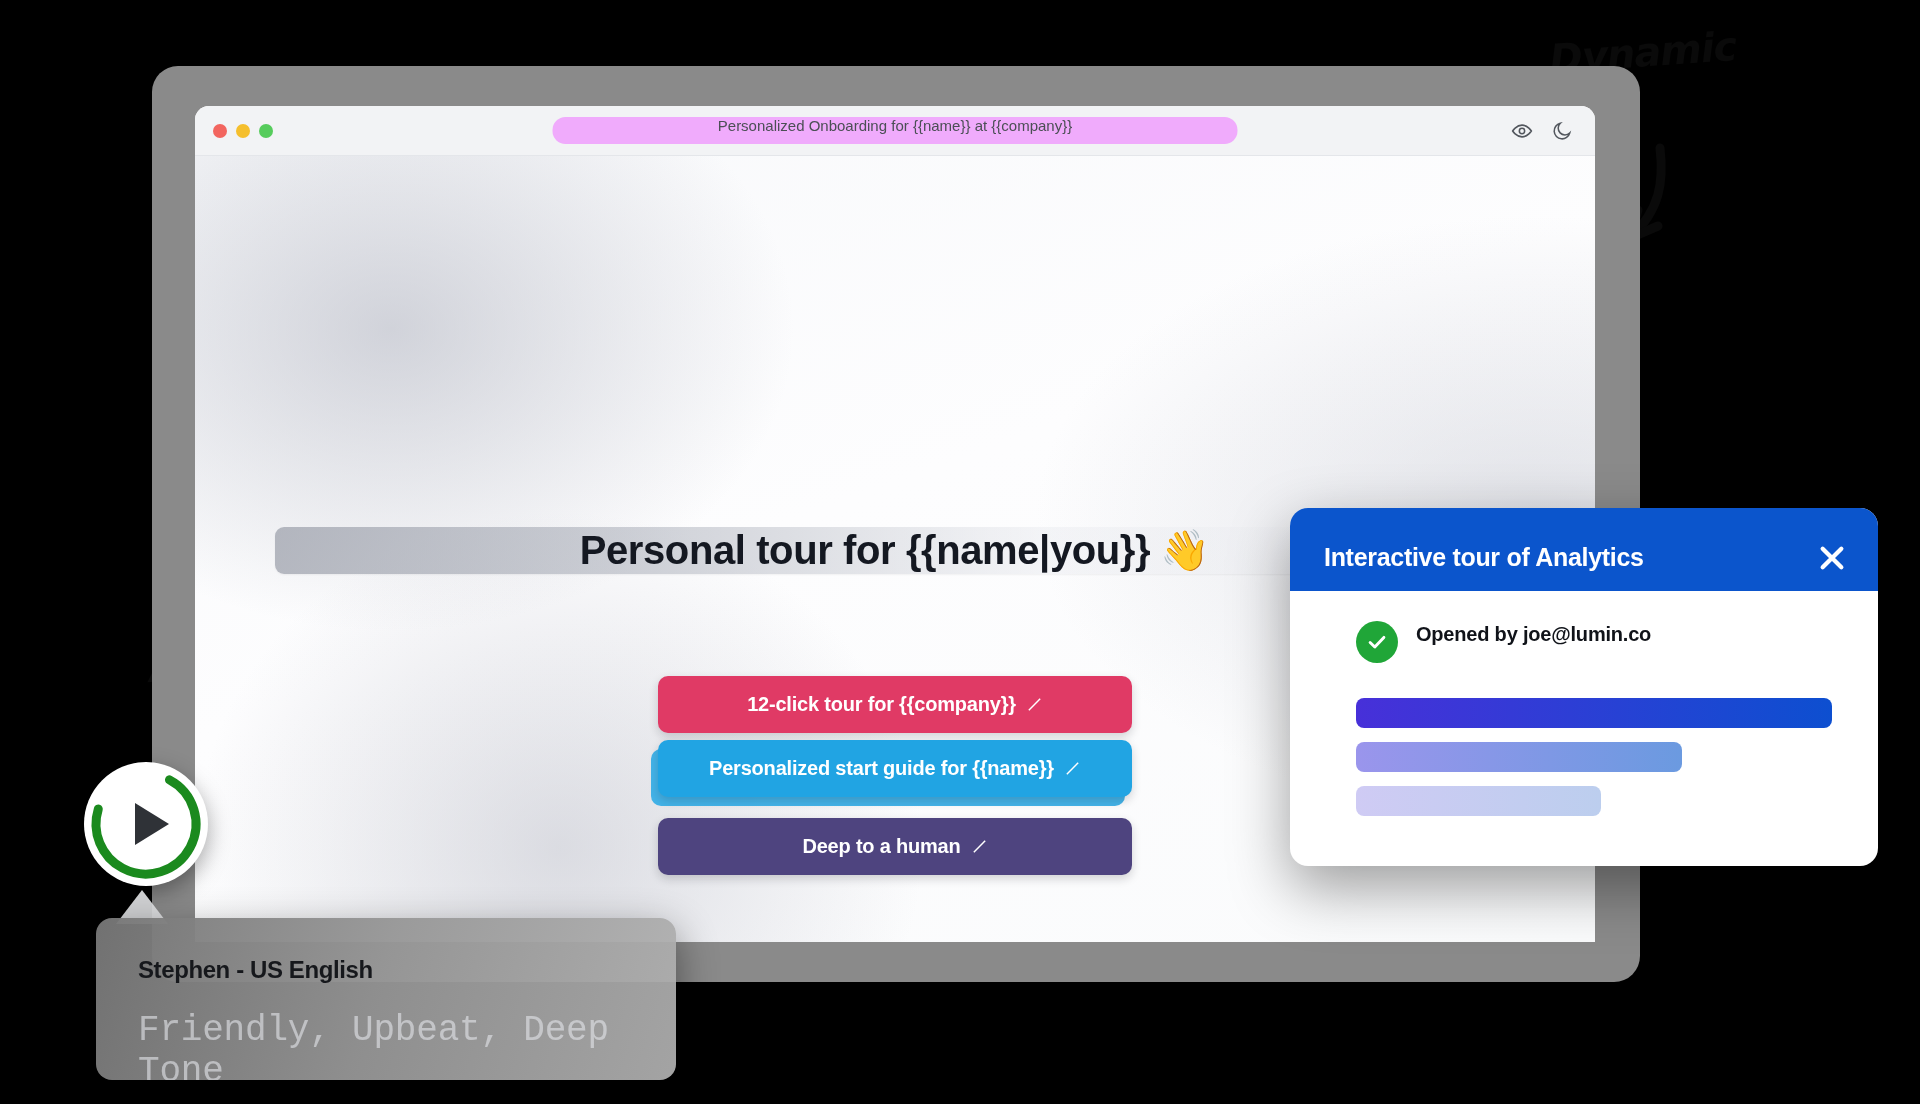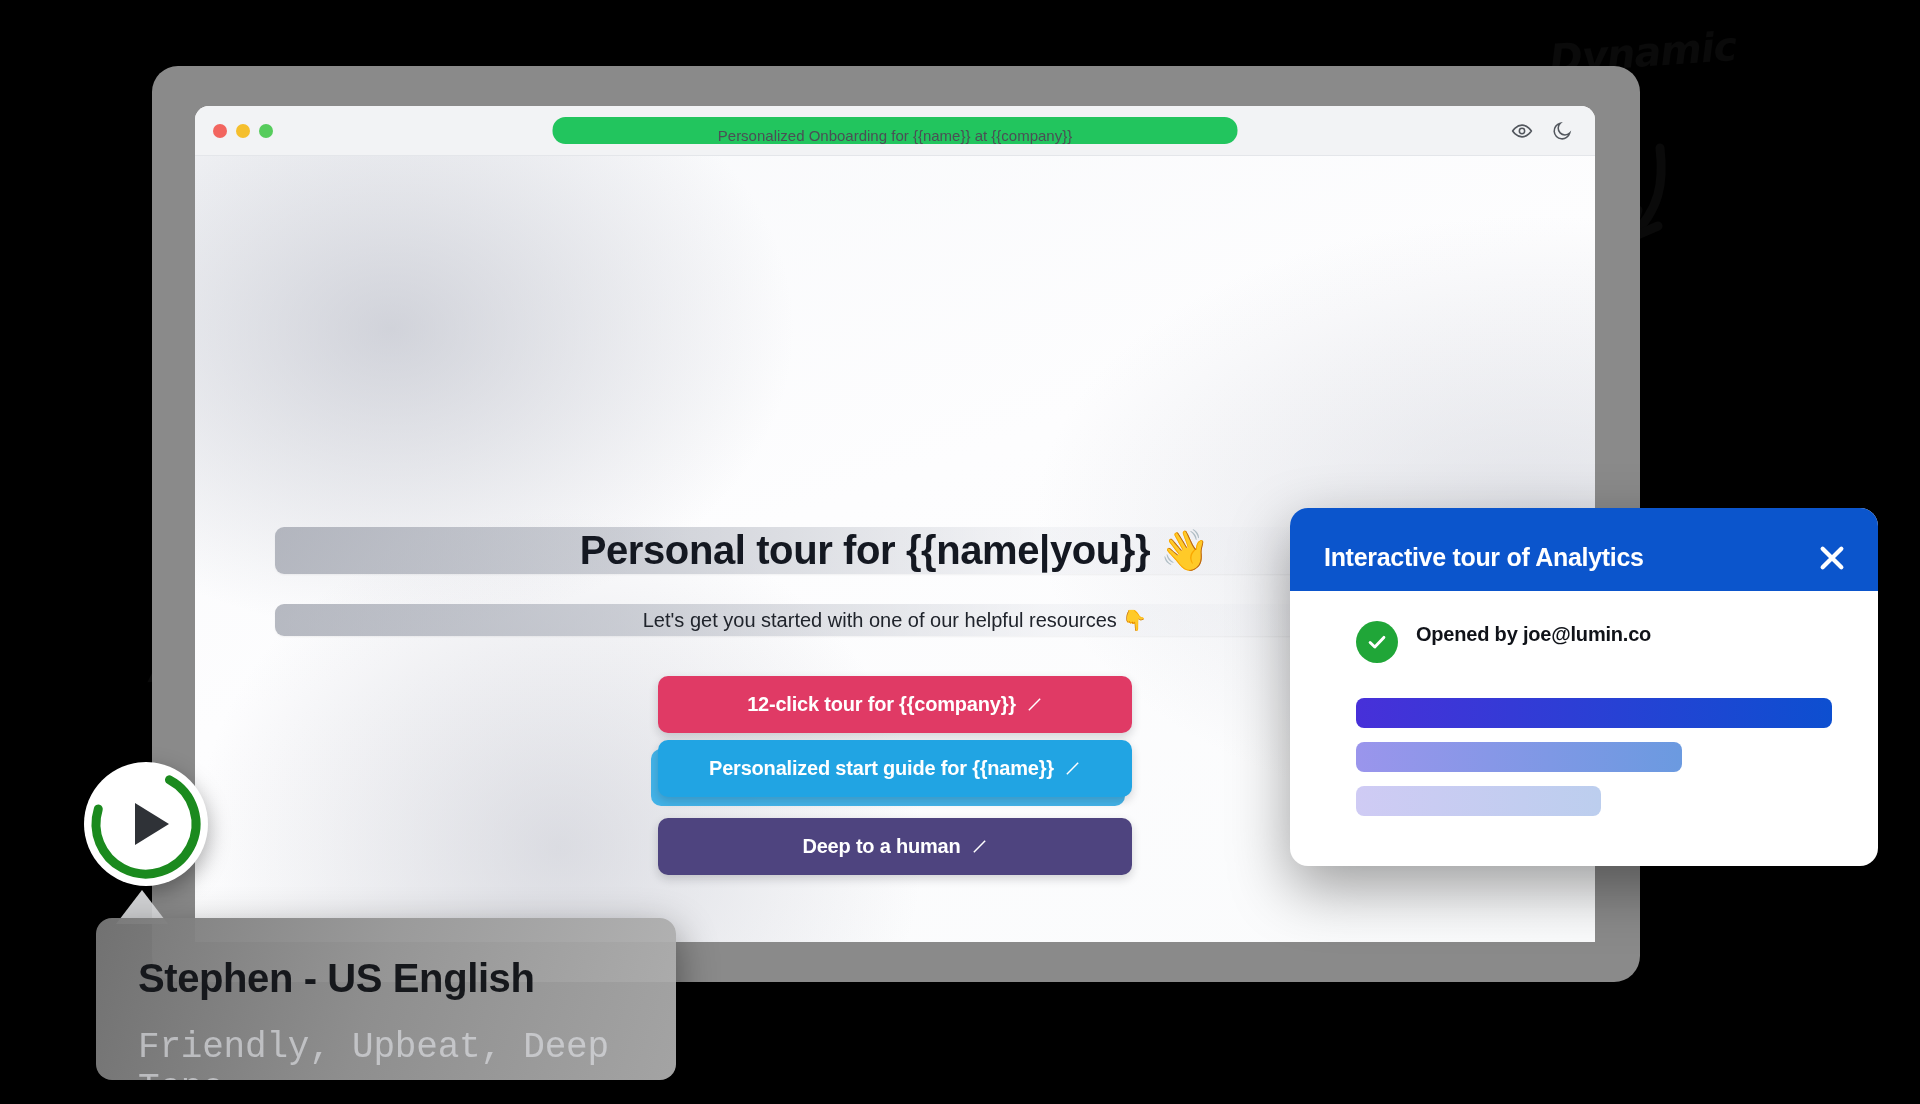--- a/index.html
+++ b/index.html
@@ -60,23 +60,23 @@
   }
   #traffic-lights { display:flex; gap: 9px; margin-left: 18px; }
   .tl { width: 14px; height: 14px; border-radius: 50%; }
   .tl.red { background:#f2655f; }
   .tl.yellow { background:#f5bf2d; }
   .tl.green { background:#56cc5c; }
 
   #url-pill {
     position: absolute; left: 50%; transform: translateX(-50%);
     width: 685px; height: 27px;
-    background: #22c55e;
+    background: #f0abfc;
     border-radius: 13px;
-    display:flex; align-items:flex-end; justify-content:center;
+    display:flex; align-items:flex-start; justify-content:center;
     color:#4b4f55; font-size: 15px;
   }
   #title-bar-actions {
     position:absolute; right: 22px;
     display:flex; align-items:center; gap: 18px;
   }
   .tb-icon { width: 22px; height: 22px; color:#53575e; display:block; }
 
   
   #page-body {
@@ -202,21 +202,21 @@
     padding: 38px 0 0 42px;
     overflow: hidden;
   }
   #voice-card-pointer {
     position:absolute; left: 116px; top: 890px;
     width: 0; height: 0;
     border-left: 26px solid transparent;
     border-right: 26px solid transparent;
     border-bottom: 34px solid rgba(225,226,228,.92);
   }
-  #voice-name { font-size: 40px; font-weight: 700; color:#16181c; letter-spacing:-.4px; }
+  #voice-name { font-size: 24px; font-weight: 700; color:#16181c; letter-spacing:-.4px; }
   #voice-tone { margin-top: 26px; font-size: 36px; font-weight: 400; color: rgba(226,228,232,.62); letter-spacing:-.2px;font-family:Liberation Mono, monospace; }
 </style>
 </head>
 <body>
 
 <div id="stage">
 
   <div class="scribble" id="scribble-dynamic">Dynamic</div>
   <div class="scribble" id="scribble-ai">AI</div>
 
@@ -250,23 +250,20 @@
         </svg>
       </div>
     </div>
 
     <div id="page-body">
 
       <div class="skeleton-row" id="headline-row">
         <span id="headline-text">Personal tour for {{name|you}} 👋</span>
       </div>
 
-      <div class="skeleton-row" id="subhead-row">
-        <span id="subhead-text">Let's get you started with one of our helpful resources 👇</span>
-      </div>
 
       <div id="cta-stack">
 
         <button class="cta" id="cta-tour">
           <span>12-click tour for {{company}}</span>
           <svg class="pencil-icon" viewBox="0 0 24 24" fill="none" stroke="#ffffff" stroke-width="2.1">
             <path d="M4 20 L20 4"></path>
           </svg>
         </button>
 

